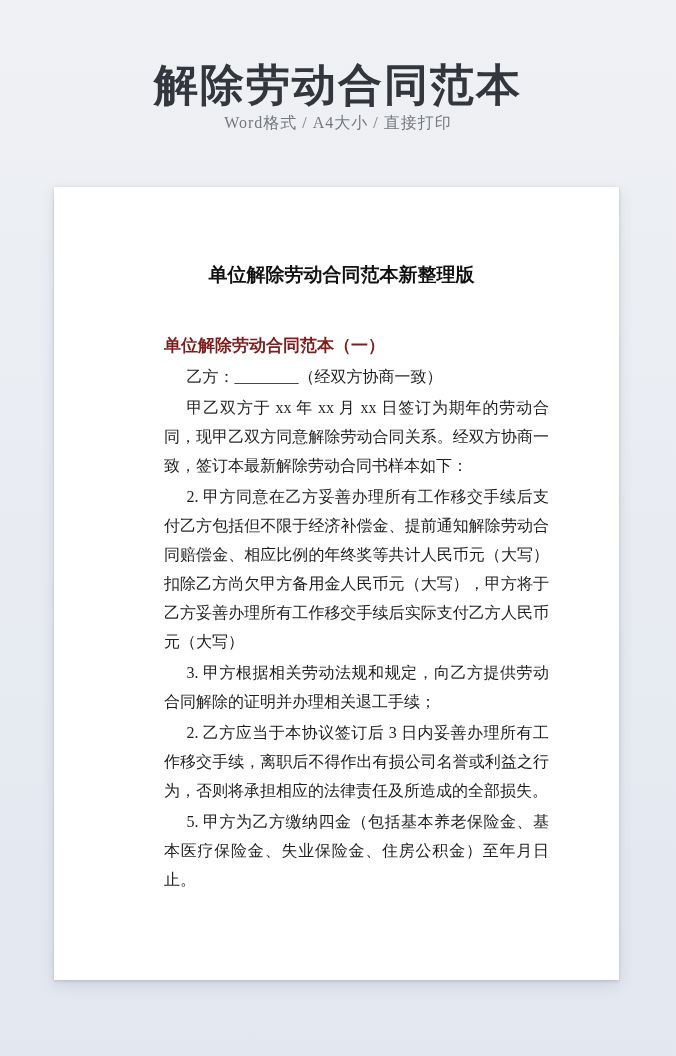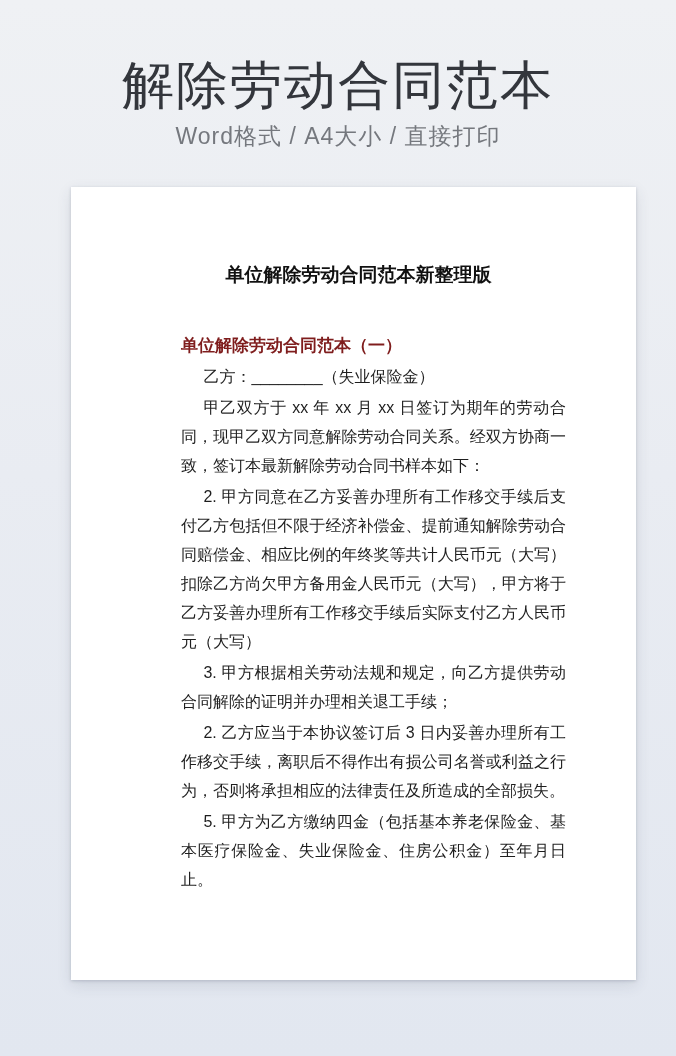--- a/index.html
+++ b/index.html
@@ -15,46 +15,45 @@
   body{
     position:relative;
     background:linear-gradient(180deg,var(--bg-top) 0%,#e9ecf2 45%,var(--bg-bottom) 100%);
     font-family:"Liberation Sans",sans-serif;
   }
   .header{
     text-align:center;
     padding-top:60px;
   }
   .header h1{
-    font-size:52px;
+    font-size:44px;
     line-height:50px;
-    font-weight:400;
+    font-weight:700;
     letter-spacing:2px;
     color:var(--title-color);
   }
   .header .subtitle{
-    margin-top:13px;
-    font-size:23px;
+    font-size:16px;
     line-height:26px;
     letter-spacing:1px;
     color:var(--subtitle-color);
+    font-family:Liberation Serif, serif;
   }
   .doc-page{
     position:absolute;
     left:54px;
     top:187px;
     width:565px;
     height:793px;
     background:var(--page-color);
     box-shadow:0 1px 3px rgba(50,60,80,.20),0 5px 14px rgba(50,60,80,.12);
     padding:77px 70px 0 110px;
     overflow:hidden;
-    font-family:Liberation Sans, sans-serif;
+    font-family:Liberation Serif, serif;
     color:var(--doc-text-color);
-    margin-left:17px;
   }
   .doc-title{
     font-size:19px;
     line-height:22px;
     font-weight:bold;
     text-align:center;
     transform:translateX(-15px);
     margin-bottom:45px;
     color:#111;
   }
@@ -88,20 +87,20 @@
 
 <header class="header">
   <h1>解除劳动合同范本</h1>
   <div class="subtitle">Word格式 / A4大小 / 直接打印</div>
 </header>
 
 <div class="doc-page">
   <h2 class="doc-title">单位解除劳动合同范本新整理版</h2>
   <h3 class="section-heading">单位解除劳动合同范本（一）</h3>
   <div class="paragraphs">
-      <p>乙方：________（失业保险金）</p>
+      <p>乙方：________（经双方协商一致）</p>
       <p>甲乙双方于 xx 年 xx 月 xx 日签订为期年的劳动合同，现甲乙双方同意解除劳动合同关系。经双方协商一致，签订本最新解除劳动合同书样本如下：</p>
       <p>2. 甲方同意在乙方妥善办理所有工作移交手续后支付乙方包括但不限于经济补偿金、提前通知解除劳动合同赔偿金、相应比例的年终奖等共计人民币元（大写）扣除乙方尚欠甲方备用金人民币元（大写），甲方将于乙方妥善办理所有工作移交手续后实际支付乙方人民币元（大写）</p>
       <p>3. 甲方根据相关劳动法规和规定，向乙方提供劳动合同解除的证明并办理相关退工手续；</p>
       <p>2. 乙方应当于本协议签订后 3 日内妥善办理所有工作移交手续，离职后不得作出有损公司名誉或利益之行为，否则将承担相应的法律责任及所造成的全部损失。</p>
       <p>5. 甲方为乙方缴纳四金（包括基本养老保险金、基本医疗保险金、失业保险金、住房公积金）至年月日止。</p>
     </div>
 </div>
 
 </body></html>

